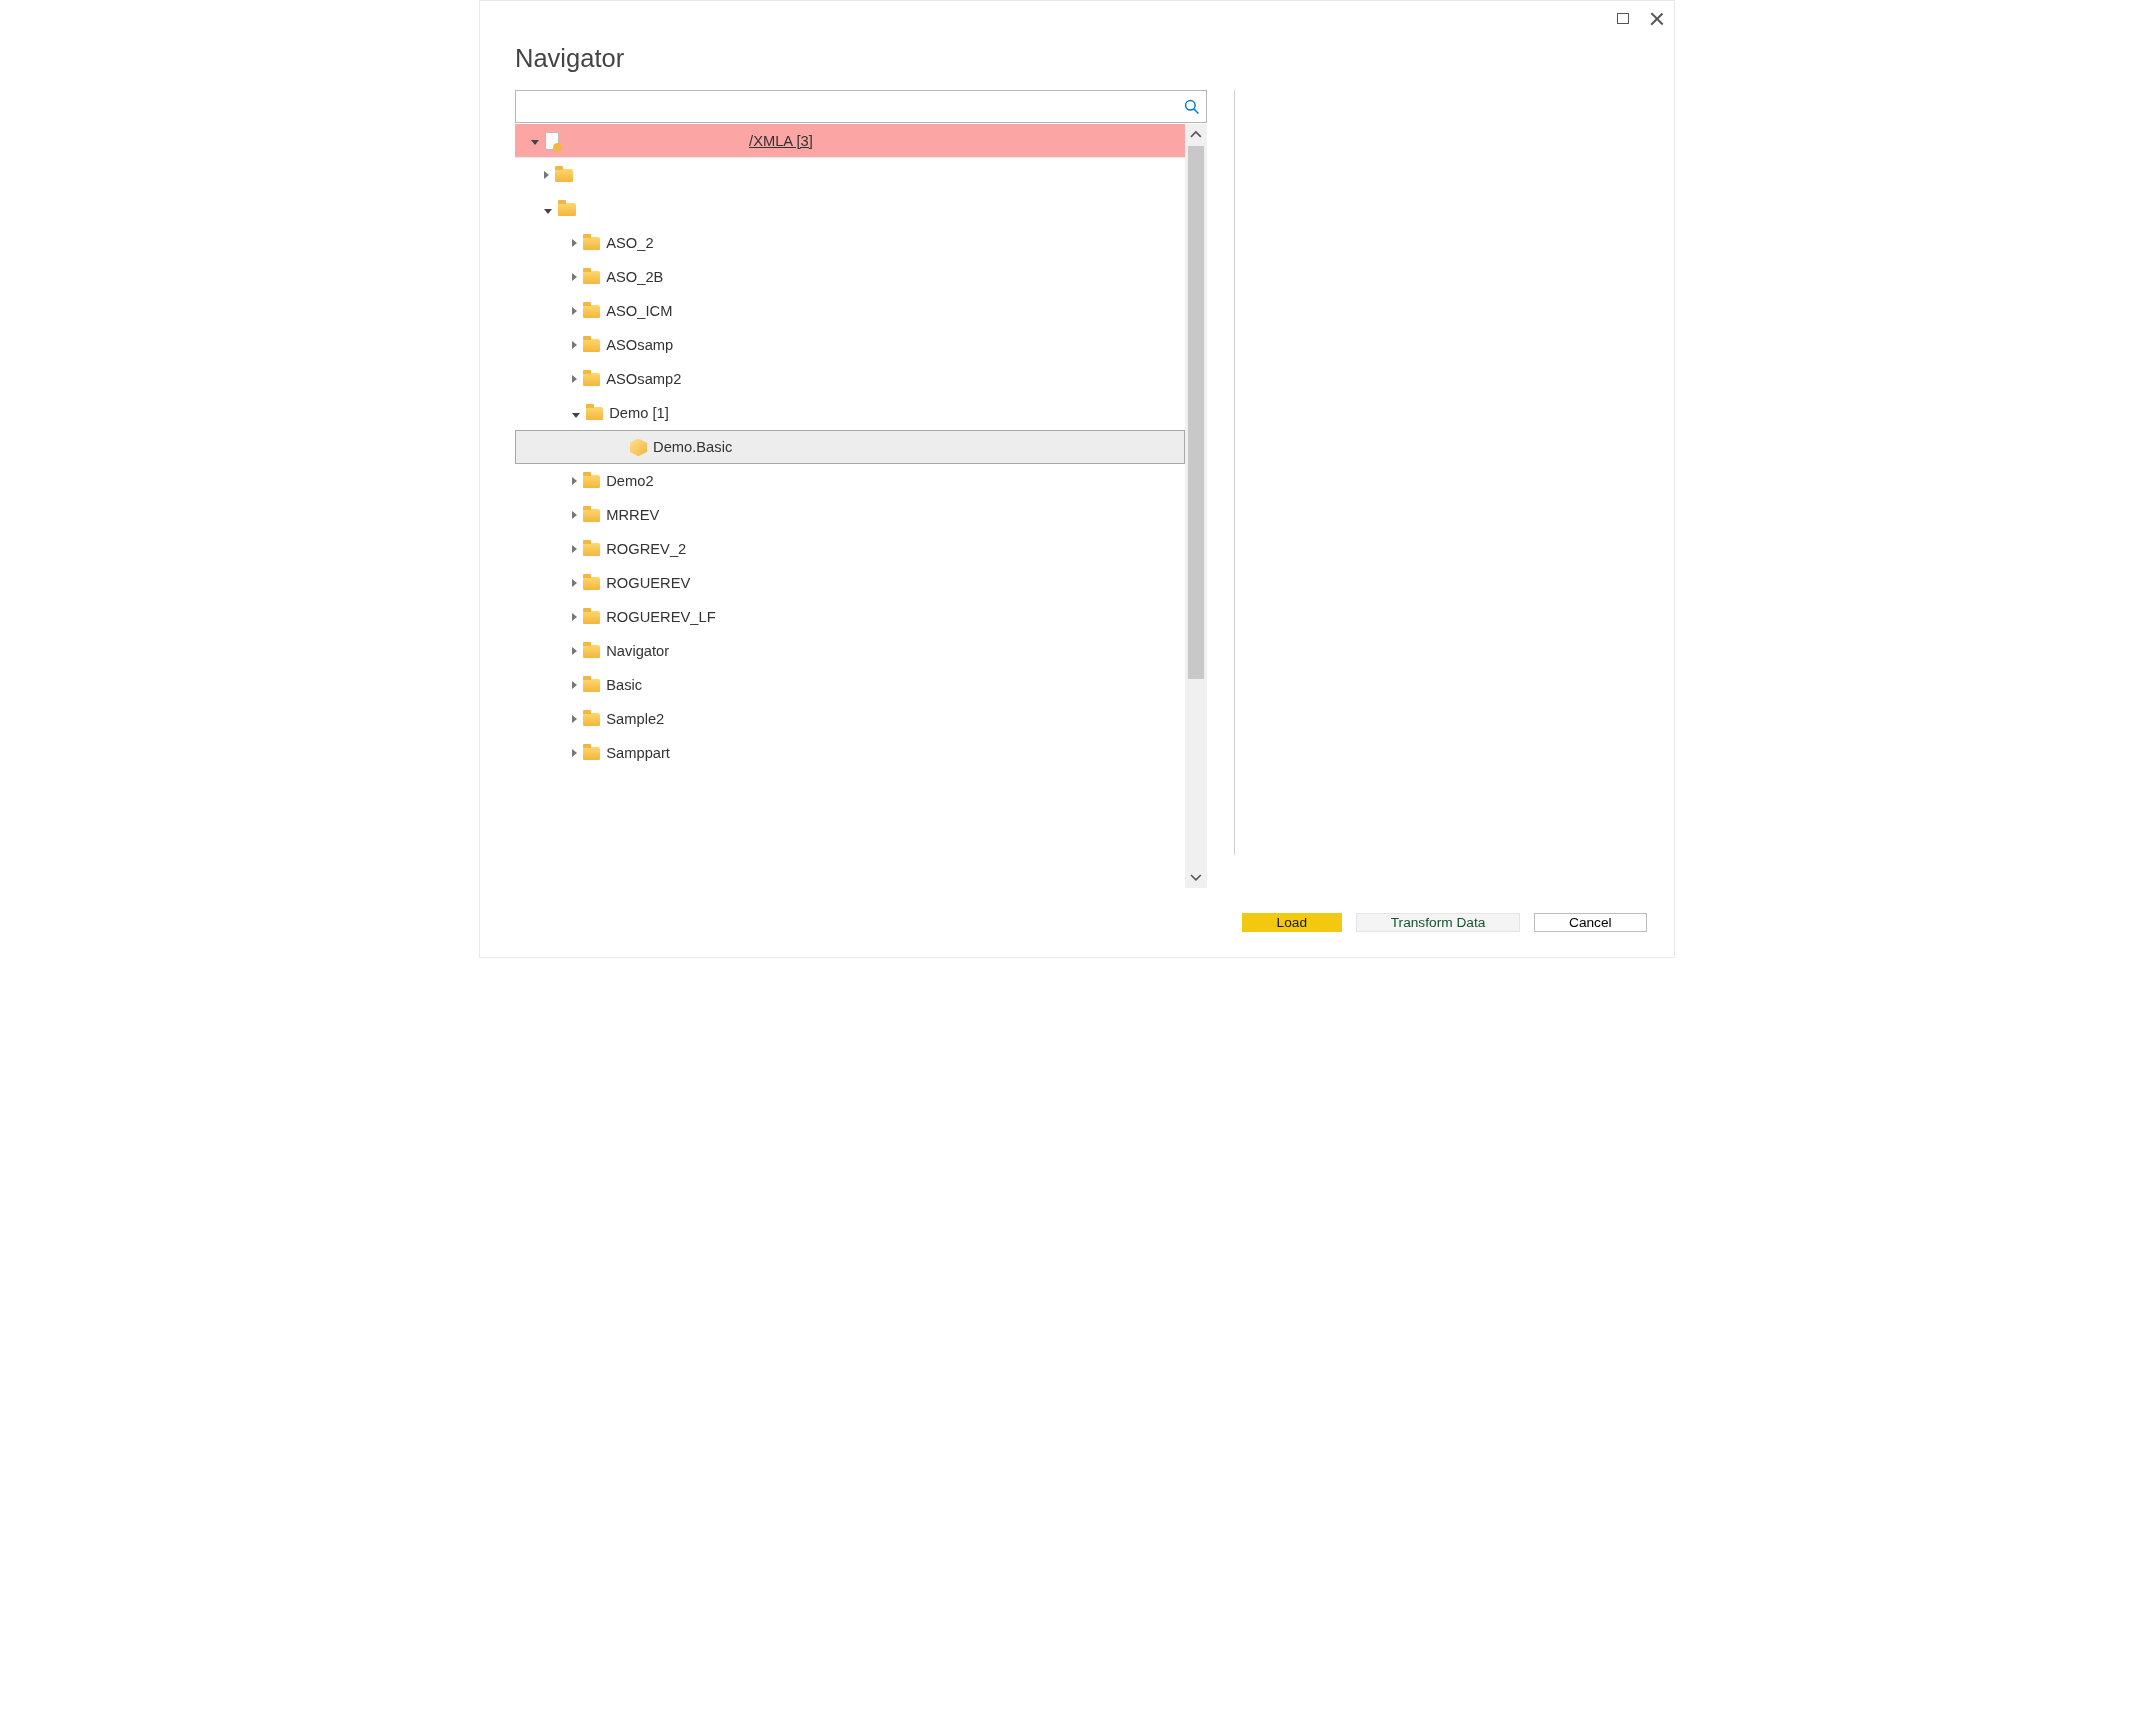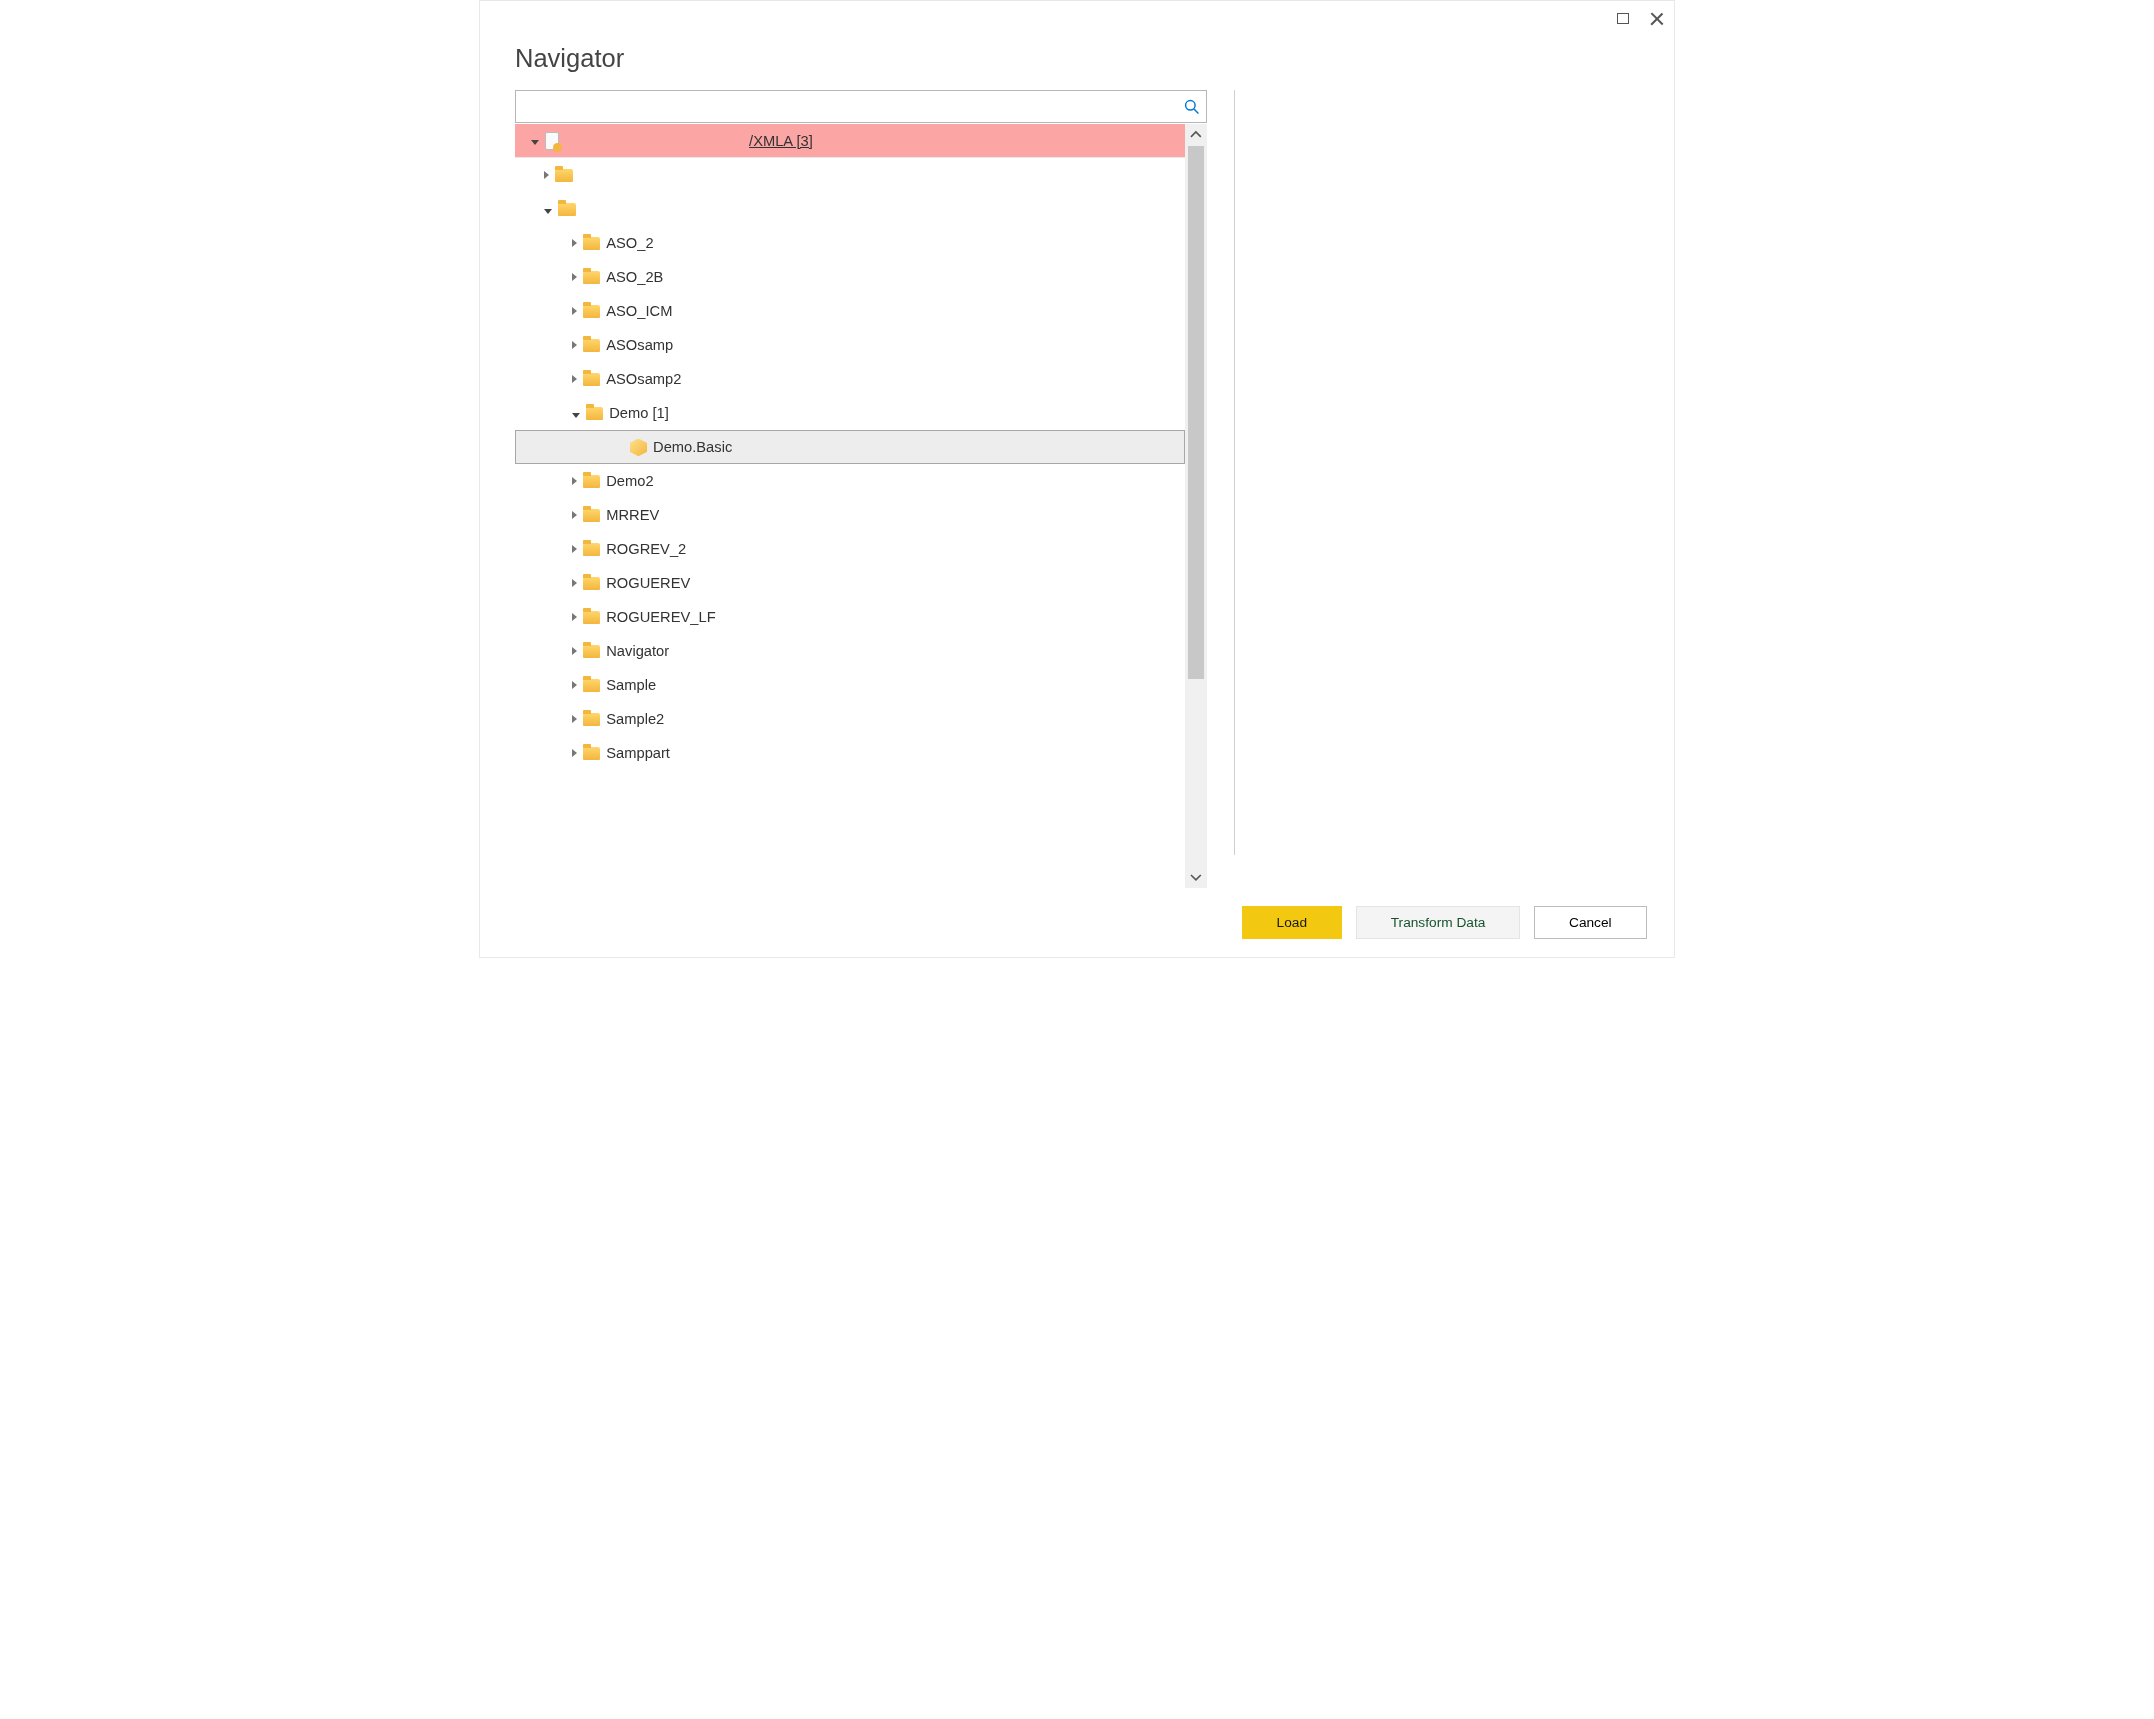--- a/index.html
+++ b/index.html
@@ -256,21 +256,21 @@
 
   .footer {
     height: 69px;
     display: flex;
     align-items: center;
     justify-content: flex-end;
     padding: 0 27.4px;
     gap: 13.7px;
   }
   .btn {
-    height: 33px;
+    height: 19px;
     min-width: 84px;
     padding: 0 34px;
     font-size: 13.7px;
     border: 1px solid #bcbcbc;
     background: #fff;
     cursor: pointer;
     display:inline-flex;align-items:center;justify-content:center;
   }
   .btn.primary {
     background: #f2c811;
@@ -404,21 +404,21 @@
             <div class="tree-row">
               <span class="spacer" style="width: 51px;"></span>
               <span class="toggle collapsed"></span>
               <span class="folder-ico"></span>
               <span>Navigator</span>
             </div>
             <div class="tree-row">
               <span class="spacer" style="width: 51px;"></span>
               <span class="toggle collapsed"></span>
               <span class="folder-ico"></span>
-              <span>Sample</span>
+              <span>Basic</span>
             </div>
             <div class="tree-row">
               <span class="spacer" style="width: 51px;"></span>
               <span class="toggle collapsed"></span>
               <span class="folder-ico"></span>
               <span>Sample2</span>
             </div>
             <div class="tree-row">
               <span class="spacer" style="width: 51px;"></span>
               <span class="toggle collapsed"></span>

